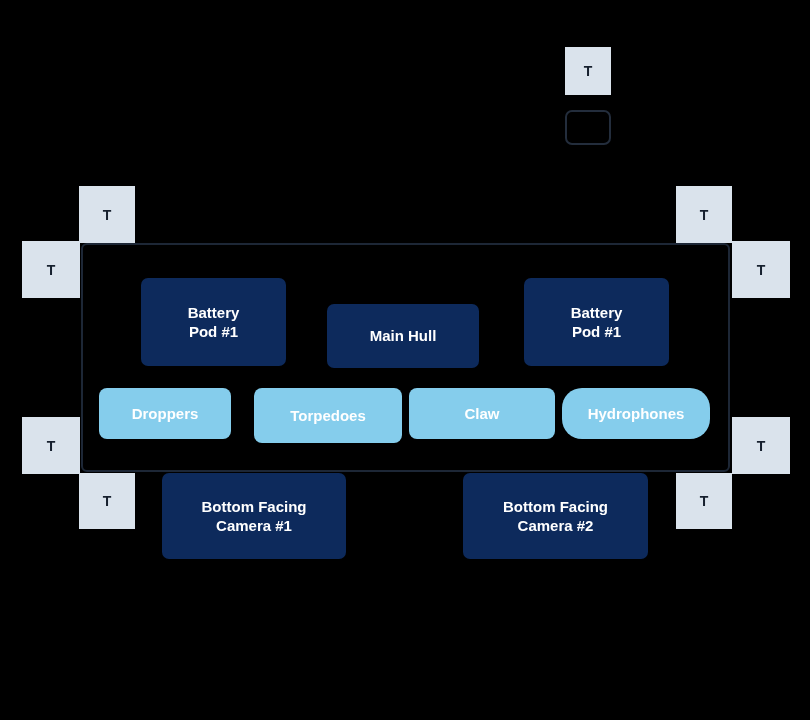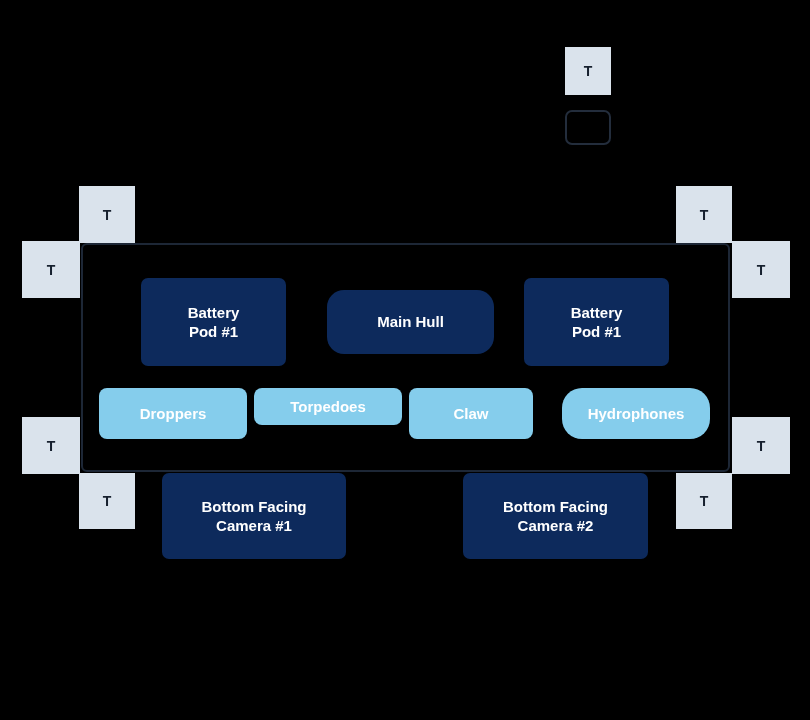--- a/index.html
+++ b/index.html
@@ -108,29 +108,29 @@
       <div class="thruster" style="left: 676px; top: 473px; width: 56px; height: 56px;">T</div>
     </div>
 
   <div id="empty-box-layer">
       <div class="empty-box" style="left: 565px; top: 110px; width: 46px; height: 35px;"></div>
     </div>
 
   <div id="module-layer">
       <div class="module" style="left: 141px; top: 278px; width: 145px; height: 88px;">Battery
 Pod #1</div>
-      <div class="module" style="left: 327px; top: 290px; width: 167px; height: 64px; border-radius: 17px;">Main Hull</div>
+      <div class="module" style="left: 327px; top: 304px; width: 152px; height: 64px;">Main Hull</div>
       <div class="module" style="left: 524px; top: 278px; width: 145px; height: 88px;">Battery
 Pod #1</div>
       <div class="module" style="left: 162px; top: 473px; width: 184px; height: 86px;">Bottom Facing
 Camera #1</div>
       <div class="module" style="left: 463px; top: 473px; width: 185px; height: 86px;">Bottom Facing
 Camera #2</div>
     </div>
 
   <div id="payload-layer">
-      <div class="payload" style="left: 99px; top: 388px; width: 148px; height: 51px;">Droppers</div>
-      <div class="payload" style="left: 254px; top: 388px; width: 148px; height: 37px;">Torpedoes</div>
-      <div class="payload" style="left: 409px; top: 388px; width: 124px; height: 51px;">Claw</div>
+      <div class="payload" style="left: 99px; top: 388px; width: 132px; height: 51px;">Droppers</div>
+      <div class="payload" style="left: 254px; top: 388px; width: 148px; height: 55px;">Torpedoes</div>
+      <div class="payload" style="left: 409px; top: 388px; width: 146px; height: 51px;">Claw</div>
       <div class="payload" style="left: 562px; top: 388px; width: 148px; height: 51px; border-radius: 20px;">Hydrophones</div>
     </div>
 
 </div>
 
 </body></html>

